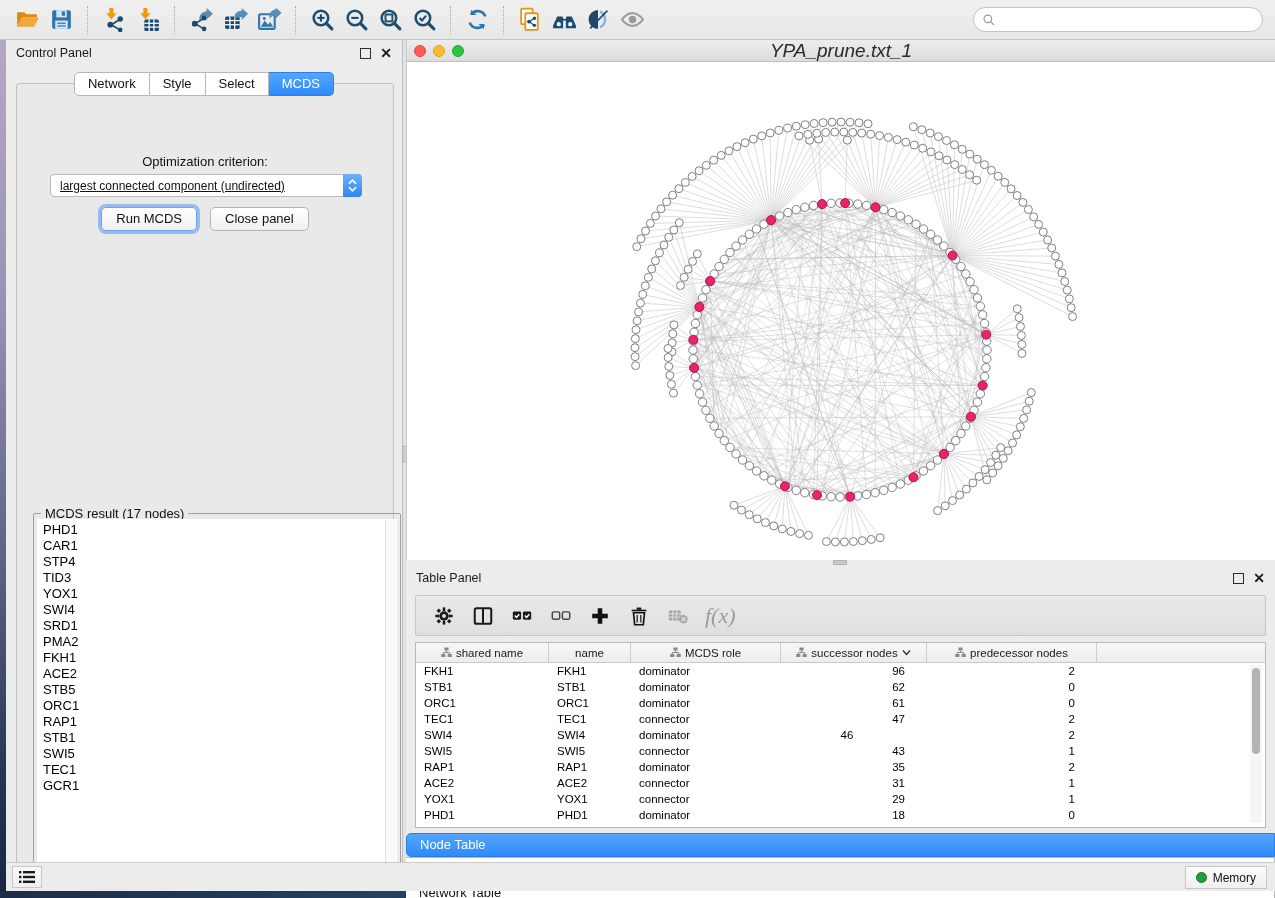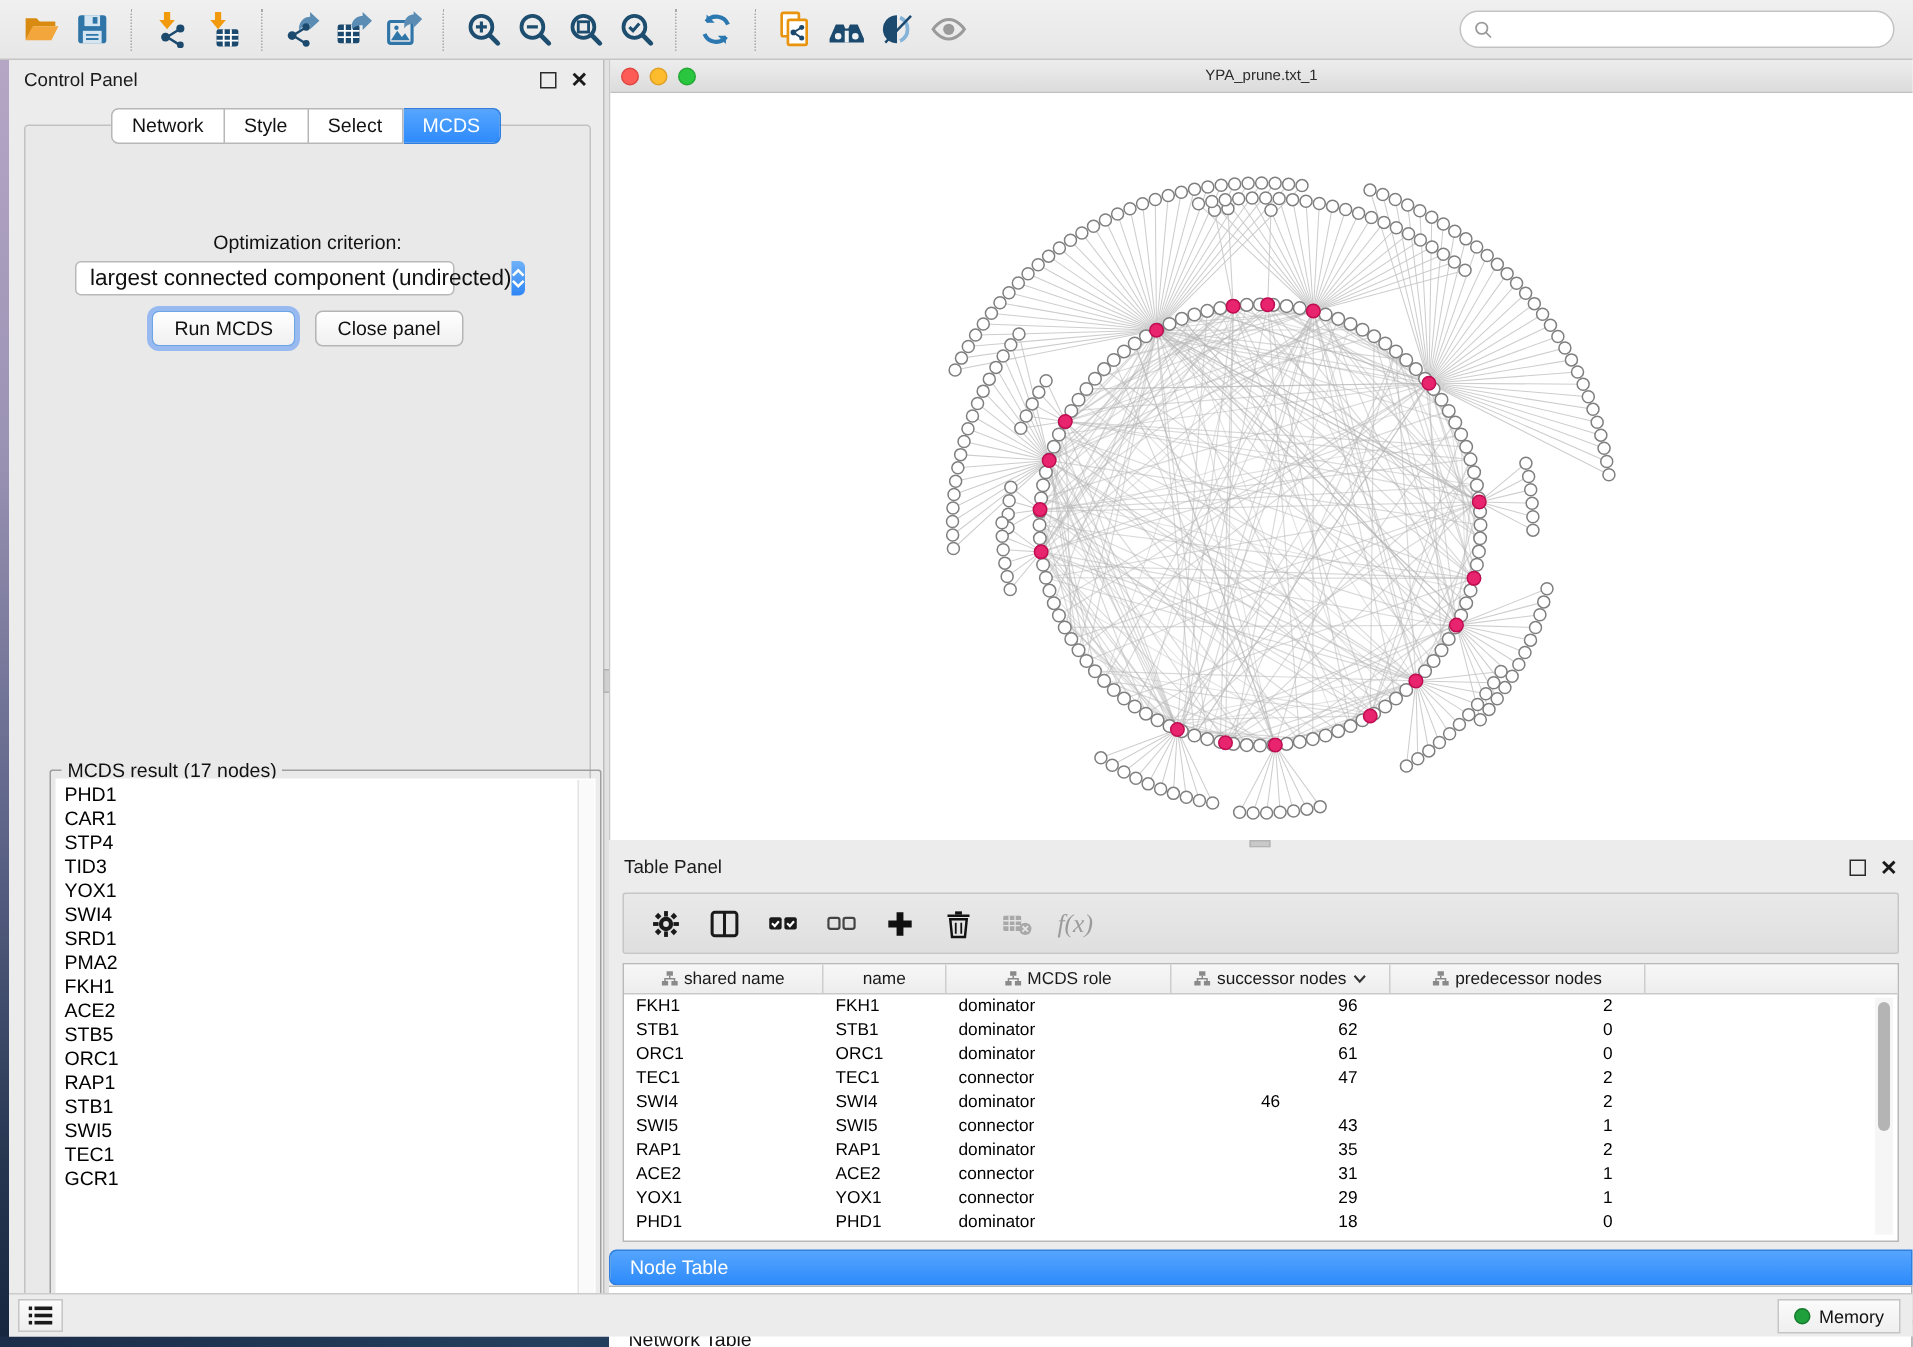--- a/index.html
+++ b/index.html
@@ -38,23 +38,23 @@
   .seg { display:flex; }
   .seg .seg-btn { background:#fff; border:1px solid #b7b7b7; border-left:none;
     font-size:13px; color:#111; padding:3px 13px 4px; }
   .seg .seg-btn:first-child { border-left:1px solid #b7b7b7; border-radius:5px 0 0 5px; }
   .seg .seg-btn:last-child { border-radius:0 5px 5px 0; }
   .seg .seg-btn.active { background:linear-gradient(#55a5fd,#2e8bfc); color:#fff; border-color:#2e7fe0; }
   #cp-body { position:absolute; left:10px; top:43px; width:378px; height:795px;
     background:#e9e9e9; border:1px solid #c2c2c2; border-radius:3px; }
   #opt-label { position:absolute; left:0; top:70px; width:100%; text-align:center;
     font-size:13px; color:#111; }
-  #opt-select { position:absolute; left:33px; top:90px; width:253px; height:23px;
+  #opt-select { position:absolute; left:33px; top:90px; width:312px; height:23px;
     background:#fff; border:1px solid #b9b9b9; border-radius:4px;
-    display:flex; align-items:center; font-size:15px; color:#111; }
+    display:flex; align-items:center; font-size:12px; color:#111;text-decoration:underline; }
   #opt-select .sel-text { padding-left:9px; flex:1; white-space:nowrap; }
   #opt-select .sel-step { width:19px; height:23px; margin:-1px -1px -1px 0;
     border-radius:0 4px 4px 0; background:linear-gradient(#6fb1f9,#2f86f5);
     display:flex; flex-direction:column; align-items:center; justify-content:center; gap:1px; }
   #opt-select .sel-step svg { width:9px; height:6px; }
   #cp-buttons { position:absolute; left:0; top:123px; width:100%; display:flex;
     justify-content:center; gap:13px; }
   .aq-btn { background:linear-gradient(#ffffff,#f0f0f0); border:1px solid #b5b5b5;
     border-radius:5px; font-size:13px; color:#111; padding:3px 14px 4px; min-width:95px;
     font-family:"Liberation Sans", sans-serif; }
@@ -82,31 +82,31 @@
   
   #net-frame { left:406px; top:40px; width:869px; height:520px; background:#fff;
     border-left:1px solid #c9c9c9; }
   #net-titlebar { position:absolute; left:0; top:0; width:100%; height:22px;
     background:linear-gradient(#ededed,#dcdcdc); border-bottom:1px solid #bfbfbf;
     display:flex; align-items:center; }
   .tl { width:12px; height:12px; border-radius:50%; margin-left:7px; }
   .tl.red { background:#fc5b56; border:1px solid #e04640; }
   .tl.yellow { background:#fdbc2e; border:1px solid #dfa023; }
   .tl.green { background:#2bc63f; border:1px solid #23a834; }
-  #net-title { position:absolute; left:0; width:100%; text-align:center; font-size:10px; color:#2b2b2b; }
+  #net-title { position:absolute; left:0; width:100%; text-align:center; font-size:19px; color:#2b2b2b;font-style:italic; }
   #net-canvas { position:absolute; left:0; top:22px; width:869px; height:498px; background:#fff; }
 
   
   #table-panel { left:406px; top:565px; width:869px; height:297px; background:#ececec; }
   #tp-toolbar { position:absolute; left:9px; top:30px; width:851px; height:41px;
     background:linear-gradient(#e9e9e9,#dfdfdf); border:1px solid #c6c6c6; border-radius:2px;
     display:flex; align-items:center; padding-left:12px; gap:7px; }
   .tp-btn { width:32px; height:32px; display:flex; align-items:center; justify-content:center; }
   .tp-btn svg { width:22px; height:22px; }
-  .tp-fx { font-family:"Liberation Serif", serif; font-style:italic; font-size:17px; color:#9b9b9b;
+  .tp-fx { font-family:"Liberation Serif", serif; font-style:italic; font-size:22px; color:#9b9b9b;
     padding:0 4px; }
   #tbl { position:absolute; left:9px; top:77px; width:851px; height:186px; background:#fff;
     border:1px solid #b9b9b9; overflow:hidden; }
   #tbl-head { display:flex; height:20px; background:linear-gradient(#f7f7f7,#ededed);
     border-bottom:1px solid #c9c9c9; }
   .th { display:flex; align-items:center; justify-content:center; gap:4px;
     border-right:1px solid #cdcdcd; font-size:11.5px; color:#1a1a1a; overflow:hidden; }
   .th svg.tree { width:11px; height:11px; flex:none; }
   .th svg.sort { width:9px; height:7px; flex:none; }
   .tr { display:flex; height:16px; align-items:center; }

